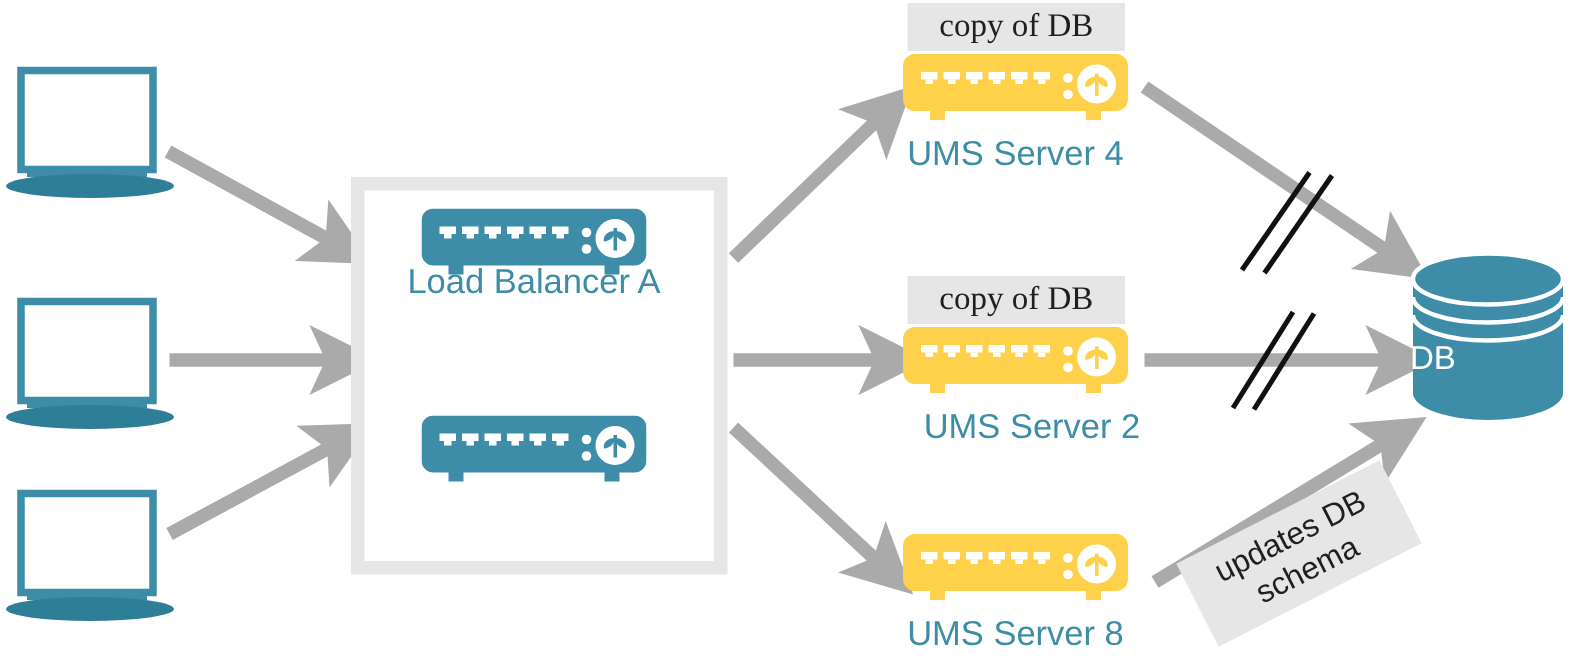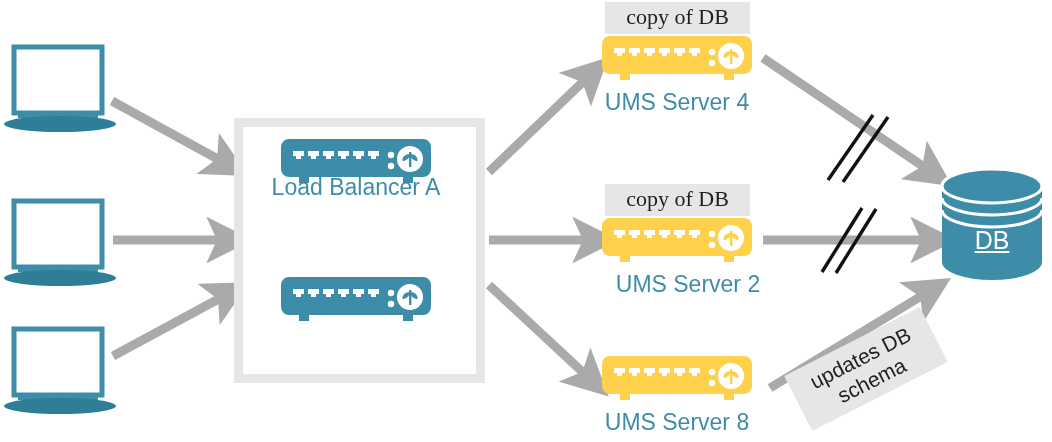--- a/index.html
+++ b/index.html
@@ -64,25 +64,24 @@
     text-align: center;
     padding: 6px 10px;
     transform: rotate(-27deg);
     transform-origin: 50% 50%;
     font-family: "Liberation Sans", sans-serif;
     white-space: nowrap;
   }
   .db-label {
     position: absolute;
     color: #ffffff;
-    font-size: 25px;
-    text-align: center;
+    font-size: 22px;
+    text-align: left;
     width: 100%;
     font-family: "Liberation Sans", sans-serif;
-    text-decoration: underline;
   }
 </style>
 </head>
 <body>
 
 <div id="canvas">
 
   <svg id="edges" viewBox="0 0 1052 442" xmlns="http://www.w3.org/2000/svg">
     <defs>
       <marker id="ah" markerWidth="5.2" markerHeight="5.2" refX="2.2" refY="2.6" orient="auto" markerUnits="strokeWidth">

